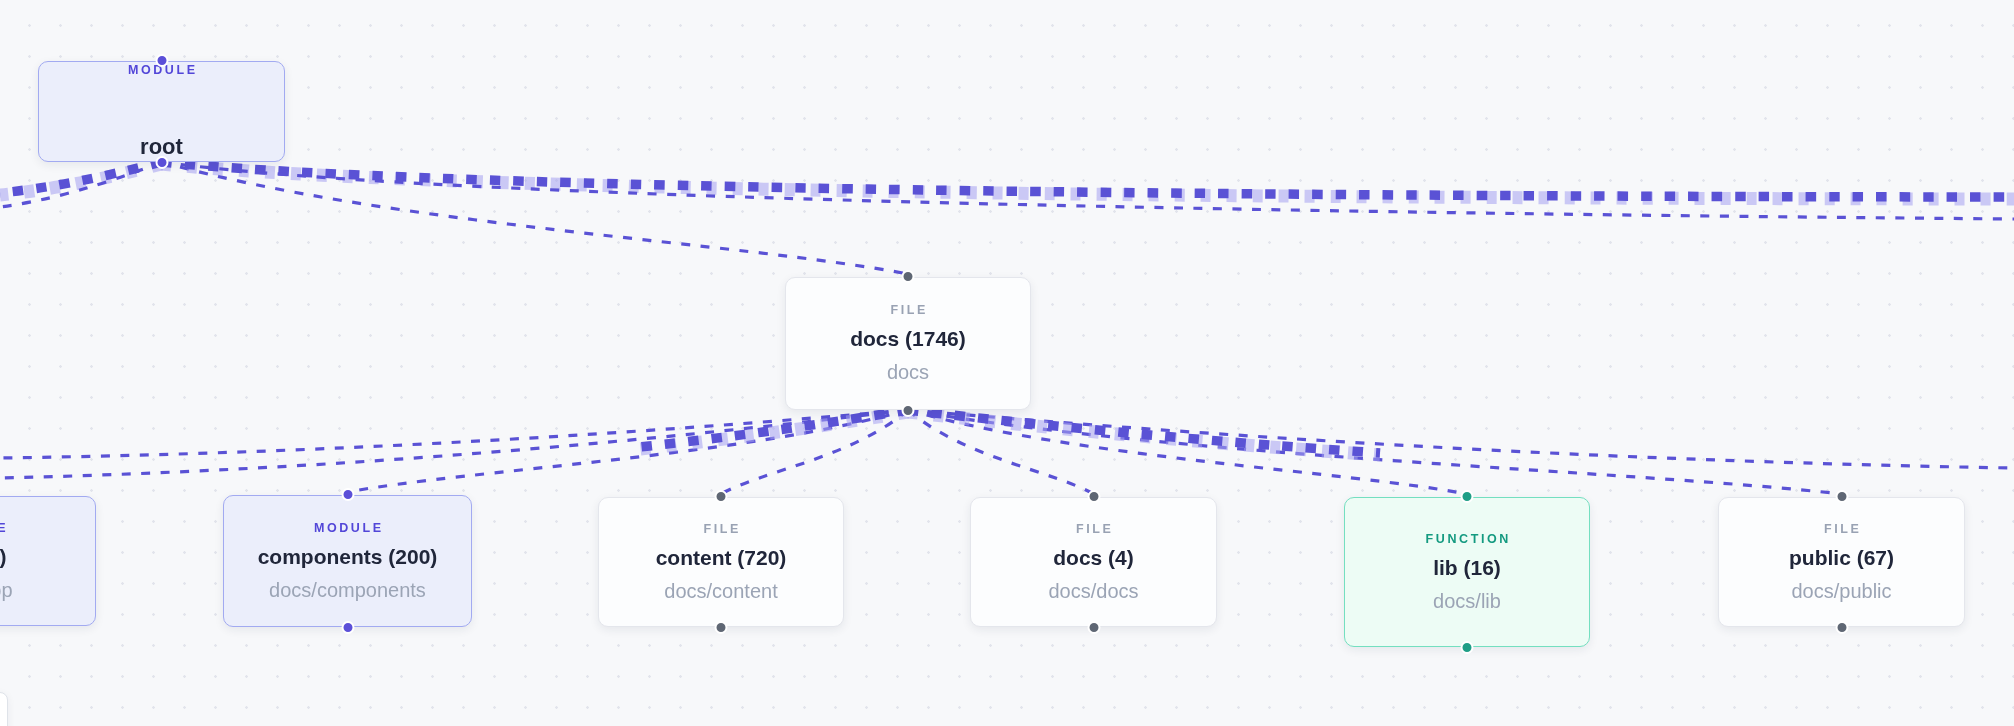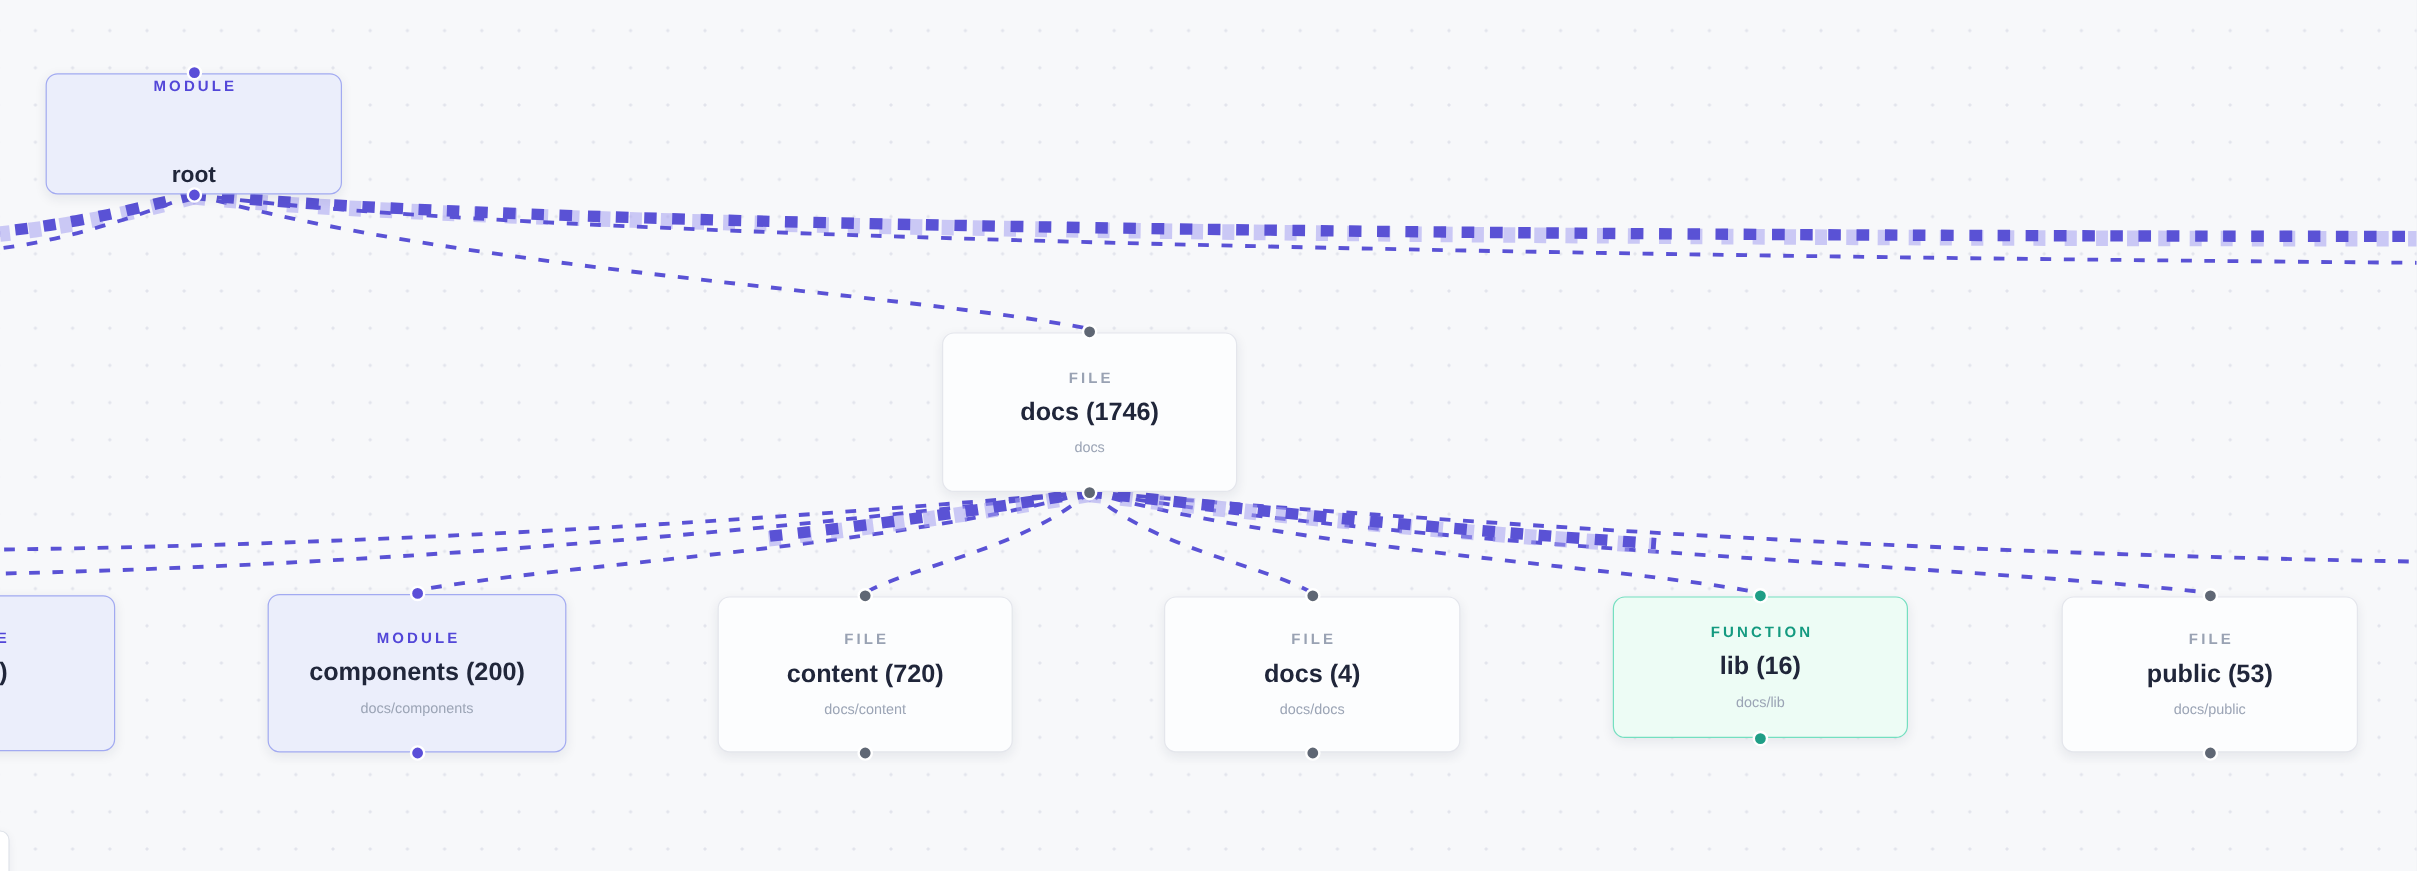--- a/index.html
+++ b/index.html
@@ -30,21 +30,21 @@
   .node.module{background:#ebeefb;border:1.5px solid #a2aaf1;align-items:center;}
   .node.file{background:#fcfdfe;border:1.5px solid #e4e6ec;justify-content:center;}
   .node.function{background:#edfcf5;border:1.5px solid #74dfc0;}
 
   .type-label{font-size:12.5px;font-weight:700;letter-spacing:2.6px;text-indent:2.6px;}
   .module .type-label{color:#5246d8;}
   .file .type-label{color:#99a2b3;}
   .function .type-label{color:#149a80;}
 
   .name{font-size:21px;font-weight:700;color:#20263a;white-space:nowrap;}
-  .path{font-size:12px;color:#9ba4b5;white-space:nowrap;}
+  .path{font-size:20px;color:#9ba4b5;white-space:nowrap;}
 
   .port{
     position:absolute;left:50%;
     width:9px;height:9px;border-radius:50%;
     border:2.5px solid #ffffff;
     transform:translateX(-50%);
   }
   .port.top{top:-8px;}
   .port.bottom{bottom:-8px;}
   .module .port{background:#5b4fd8;}
@@ -80,21 +80,21 @@
       <path class="e-thin" d="M 908 410 Q 430 468 0 478"></path>
       <path class="e-thin" d="M 908 410 Q 1480 459 2014 468"></path>
       <path class="e-halo" d="M 908 410 Q 770 433 640 447" transform="translate(0,2)"></path>
       <path class="e-thick" d="M 908 410 Q 770 433 640 447"></path>
       <path class="e-halo" d="M 908 410 Q 1140 437 1380 453" transform="translate(0,2)"></path>
       <path class="e-thick" d="M 908 410 Q 1140 437 1380 453"></path>
     </svg>
   <div id="nodes-layer">
       <div class="node module" style="left: 38px; top: 61px; width: 247px; height: 101px;">
         <span class="type-label">MODULE</span>
-        <span class="name" style="font-size: 19px; margin-top: 47px;">root</span>
+        <span class="name" style="font-size: 22px; margin-top: 47px;">root</span>
         <span class="port top"></span>
         <span class="port bottom"></span>
       </div>
       <div class="node file" style="left: 785px; top: 277px; width: 246px; height: 133px;">
         <span class="type-label">FILE</span>
         <span class="name">docs (1746)</span>
         <span class="path">docs</span>
         <span class="port top"></span>
         <span class="port bottom"></span>
       </div>
@@ -117,29 +117,29 @@
         <span class="port top"></span>
         <span class="port bottom"></span>
       </div>
       <div class="node file" style="left: 970px; top: 497px; width: 247px; height: 130px;">
         <span class="type-label">FILE</span>
         <span class="name">docs (4)</span>
         <span class="path">docs/docs</span>
         <span class="port top"></span>
         <span class="port bottom"></span>
       </div>
-      <div class="node function" style="left: 1344px; top: 497px; width: 246px; height: 118px;">
+      <div class="node function" style="left: 1344px; top: 497px; width: 246px; height: 150px;">
         <span class="type-label">FUNCTION</span>
         <span class="name">lib (16)</span>
         <span class="path">docs/lib</span>
         <span class="port top"></span>
         <span class="port bottom"></span>
       </div>
       <div class="node file" style="left: 1718px; top: 497px; width: 247px; height: 130px;">
         <span class="type-label">FILE</span>
-        <span class="name">public (53)</span>
+        <span class="name">public (67)</span>
         <span class="path">docs/public</span>
         <span class="port top"></span>
         <span class="port bottom"></span>
       </div>
     </div>
   <div class="minimap" style="left:-25px;top:692px;width:31px;height:60px;"></div>
 </div>
 
 </body></html>

